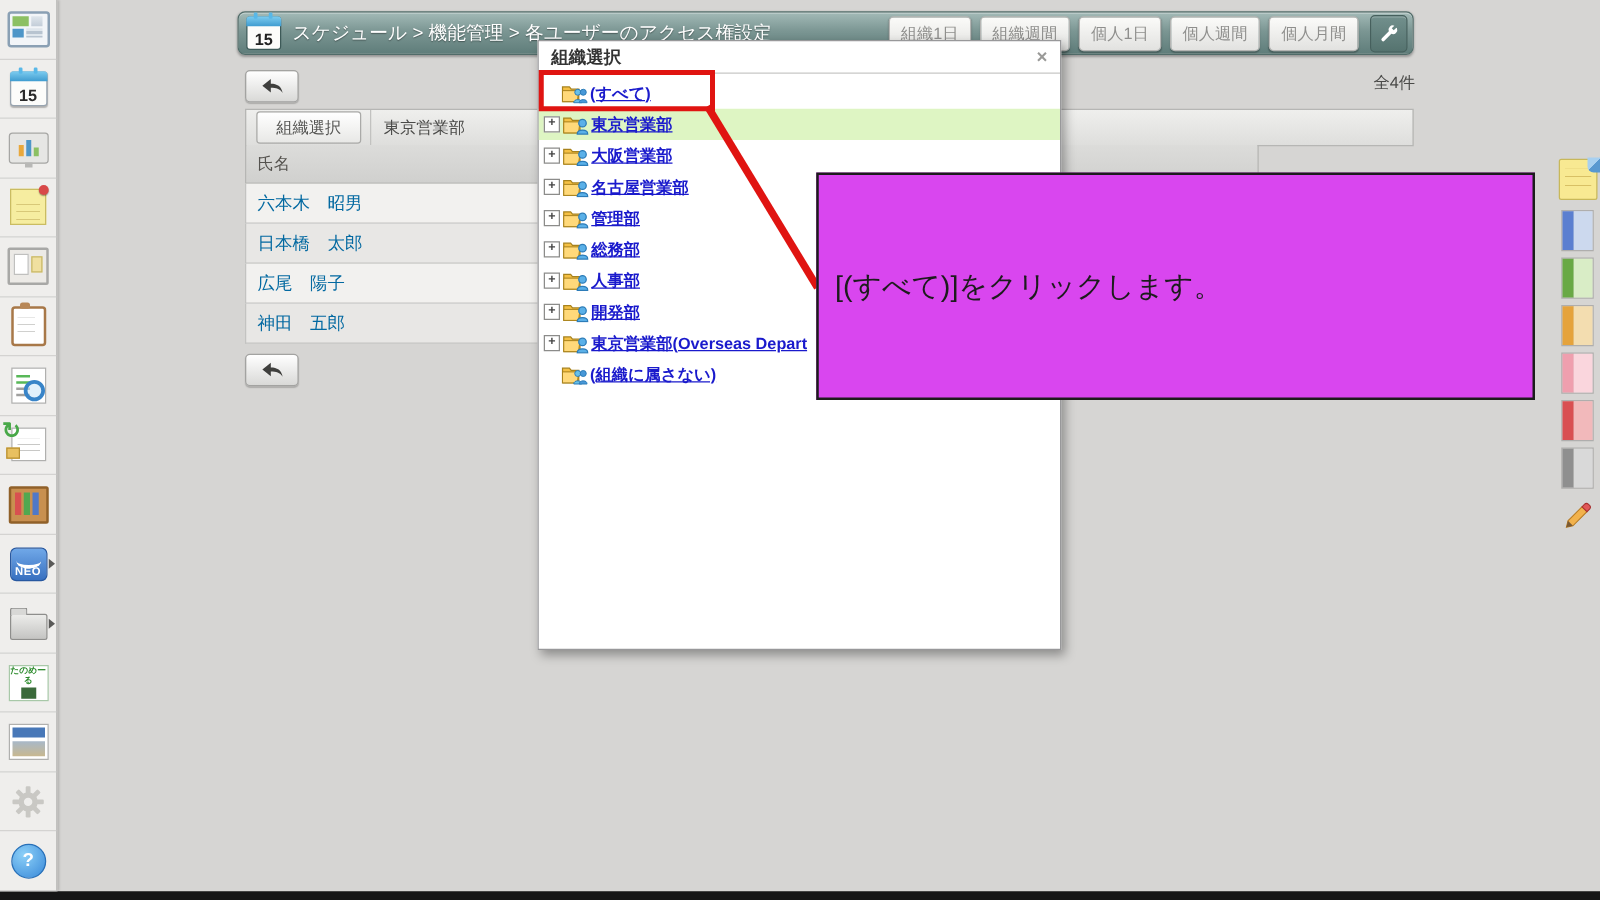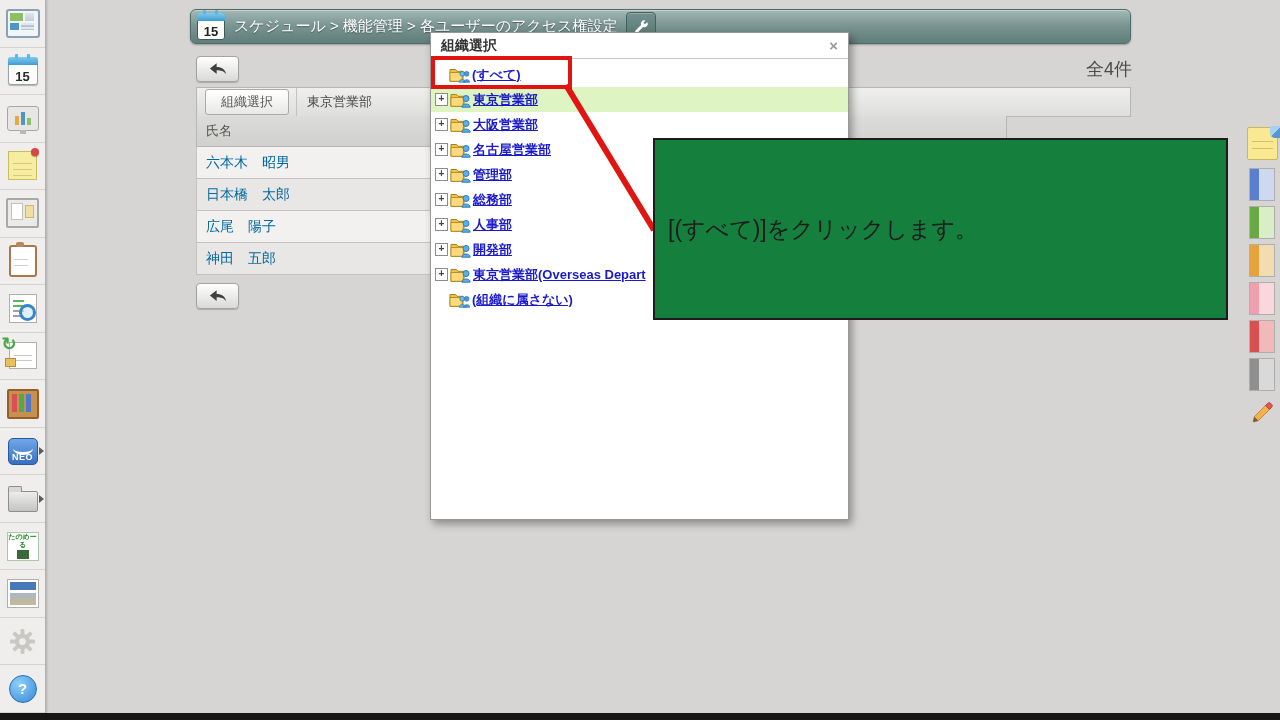--- a/index.html
+++ b/index.html
@@ -85,21 +85,21 @@
     box-shadow:12px 0 #58b8e8;}
   .crumb{color:#fff;font-size:15px;font-weight:normal;text-shadow:0 1px 1px rgba(0,0,0,.4);white-space:nowrap;}
   .vbtns{margin-left:auto;display:flex;gap:7px;align-items:center;}
   .hbtn{background:linear-gradient(#fbfbf9,#e2e2e0);border:1px solid #b5b5b3;border-radius:4px;color:#8f8f8d;
     font-size:13px;padding:4px 9px;box-shadow:0 1px 1px rgba(0,0,0,.25);white-space:nowrap;}
   .wrench-btn{width:28px;height:28px;border-radius:4px;background:linear-gradient(#72908d,#55736f);
     border:1px solid #46605d;display:flex;align-items:center;justify-content:center;
     box-shadow:inset 0 1px 0 rgba(255,255,255,.25);}
 
   
-  .count{position:absolute;top:57px;left:1032px;width:100px;text-align:right;font-size:18px;color:#4a4a48;}
+  .count{position:absolute;top:57px;left:1032px;width:100px;text-align:right;font-size:13px;color:#4a4a48;}
   .backbtn{position:absolute;left:196px;width:41px;height:24px;border:1px solid #a3a3a1;border-radius:4px;
     background:linear-gradient(#ffffff,#d9d9d7);display:flex;align-items:center;justify-content:center;
     box-shadow:0 1px 1px rgba(0,0,0,.2);}
   .backbtn.top{top:56px;} .backbtn.bottom{top:283px;}
   .orgbar{position:absolute;left:196px;top:87px;width:935px;height:30px;box-sizing:border-box;
     background:linear-gradient(#efefed,#dededc);border:1px solid #b6b6b4;display:flex;align-items:center;}
   .orgbtn{margin-left:8px;background:linear-gradient(#ffffff,#e8e8e6);border:1px solid #aaaaa8;border-radius:3px;
     font-size:13px;color:#555553;padding:3px 15px;}
   .orgsep{width:1px;align-self:stretch;background:#c2c2c0;margin-left:7px;}
   .orgname{margin-left:10px;font-size:13px;color:#4a4a48;}
@@ -123,21 +123,21 @@
   .texp{width:11px;height:11px;border:1px solid #8c8c8a;background:#fff;font-size:10px;line-height:10px;text-align:center;
     color:#444;margin-right:2px;flex:none;cursor:pointer;}
   .texp::before{content:"+";}
   .texp-sp{width:14px;flex:none;}
   .tree svg{flex:none;margin-right:2px;}
   .tlink{color:#1a1acc;text-decoration:underline;font-size:13px;white-space:nowrap;cursor:pointer;}
 
   
   .redbox{position:absolute;left:431px;top:56px;width:133px;height:25px;border:4px solid #e01411;z-index:20;}
   .redline{position:absolute;left:0;top:0;z-index:18;pointer-events:none;}
-  .callout{position:absolute;left:653px;top:138px;width:575px;height:182px;background:#15803d;border:2px solid #1c1c1c;
+  .callout{position:absolute;left:653px;top:138px;width:575px;height:182px;background:#d946ef;border:2px solid #1c1c1c;
     box-sizing:border-box;z-index:19;display:flex;align-items:center;padding-left:13px;font-size:23px;color:#1c1c1c;}
 
   
   .rightbar{position:absolute;left:1246px;top:127px;width:32px;display:flex;flex-direction:column;align-items:center;
     gap:5px;z-index:5;}
   .ic-memo{width:29px;height:31px;background:#f8e992;border:1px solid #c8b85a;border-radius:2px;position:relative;
     background-image:repeating-linear-gradient(transparent 0 6px,#d8c065 6px 7px);
     background-size:21px 19px;background-position:4px 7px;background-repeat:no-repeat;margin-bottom:3px;}
   .ic-memo::after{content:"";position:absolute;right:-3px;top:-2px;width:10px;height:12px;
     background:linear-gradient(135deg,#a8d0f0 50%,#5898d0 50%);border-radius:0 0 0 5px;}
@@ -215,20 +215,27 @@
     <div class="scell">
         <div class="ic-help">?</div>
       </div>
   </div>
 
   <div class="appbar">
     <div class="hdr-cal">
         <span>15</span>
       </div>
     <div class="crumb">スケジュール &gt; 機能管理 &gt; 各ユーザーのアクセス権設定</div>
+    <div class="vbtns">
+        <div class="hbtn">組織1日</div>
+        <div class="hbtn">組織週間</div>
+        <div class="hbtn">個人1日</div>
+        <div class="hbtn">個人週間</div>
+        <div class="hbtn">個人月間</div>
+      </div>
     <div class="wrench-btn">
       <svg width="18" height="18" viewBox="0 0 24 24">
         <path fill="#ffffff" d="M20.8 6.2a4.6 4.6 0 0 1-6 5.9L7.4 19.5a1.9 1.9 0 1 1-2.7-2.7l7.4-7.4a4.6 4.6 0 0 1 5.9-6l-2.8 2.8 2.1 2.1 2.8-2.8z"></path>
       </svg>
     </div>
   </div>
 
   <div class="count">全4件</div>
 
   <div class="backbtn top">

